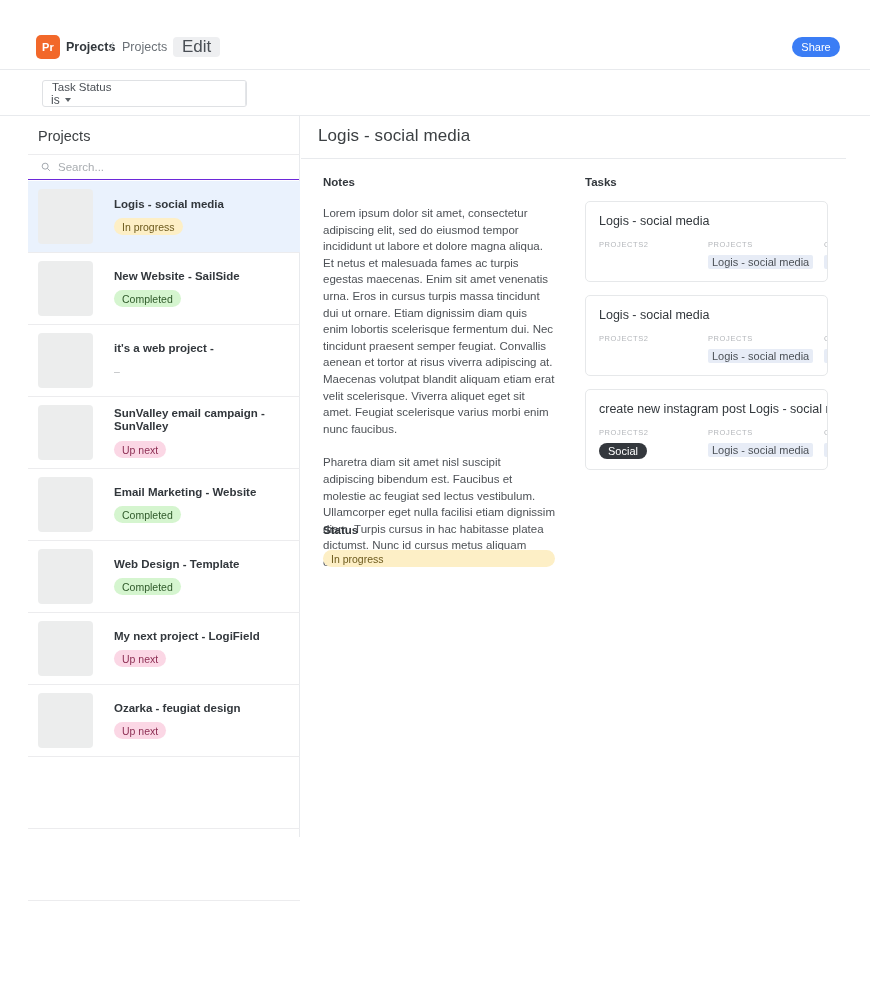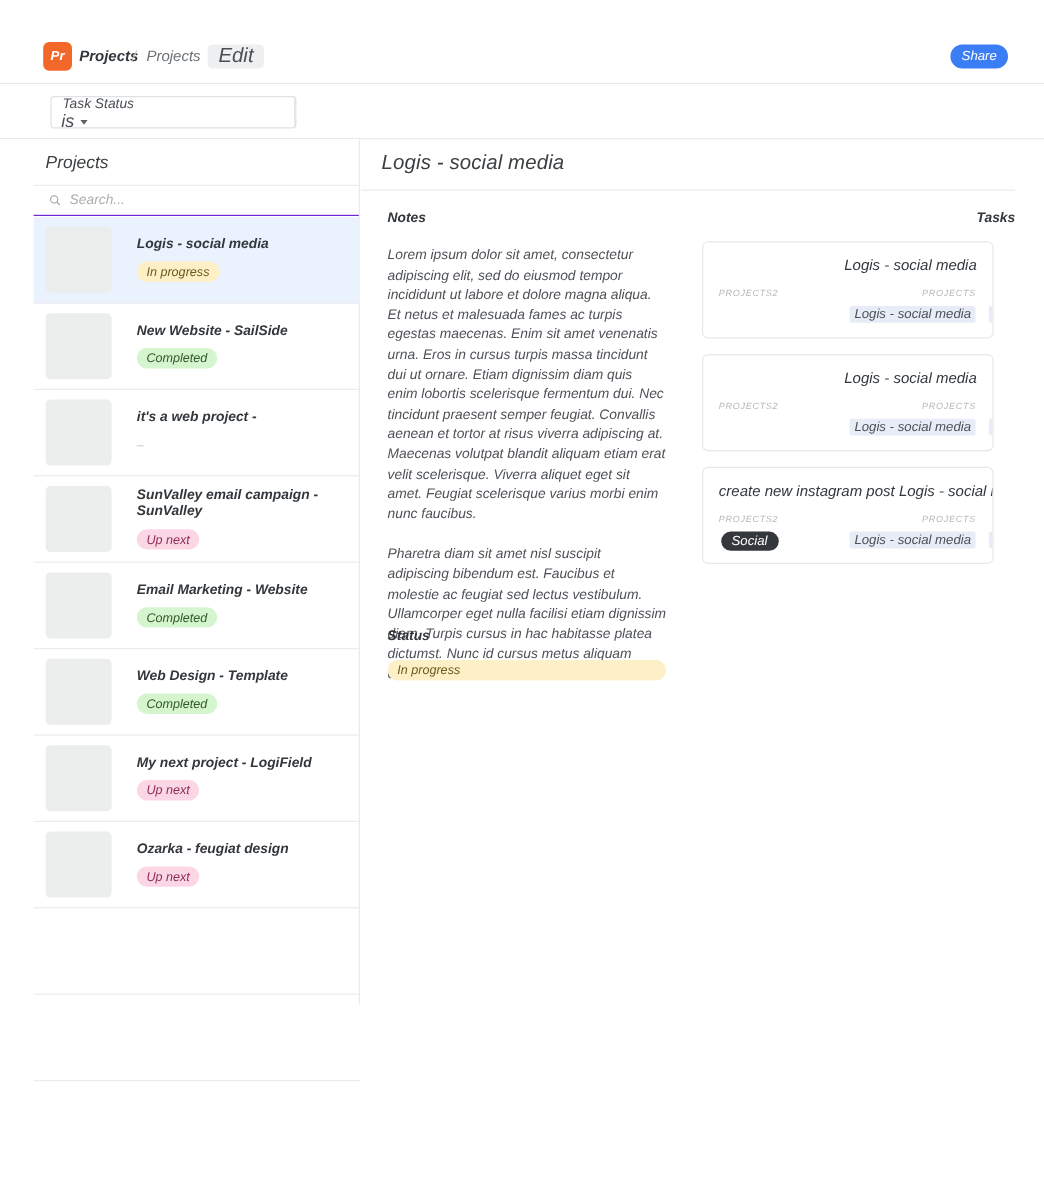--- a/index.html
+++ b/index.html
@@ -12,21 +12,20 @@
     background: #ffffff;
     font-family: "Liberation Sans", sans-serif;
     color: #3c4043;
     -webkit-font-smoothing: antialiased;
     overflow: hidden;
   }
   .page {
     position: relative;
     width: 776px;
     height: 999px;
-    font-style: italic;
   }
 
   
   .topbar {
     position: absolute;
     left: 0; top: 0;
     width: 870px;
     height: 70px;
     background: #ffffff;
     border-bottom: 1px solid #e8eaed;
@@ -119,21 +118,21 @@
     font-size: 11.5px;
     color: #4a4f55;
     border-right: 1px solid #e4e6e9;
     white-space: nowrap;
   }
   .filter-op {
     display: flex;
     align-items: center;
     gap: 5px;
     padding: 0 8px;
-    font-size: 15px;
+    font-size: 12px;
     color: #4a4f55;
     border-right: 1px solid #e4e6e9;
     white-space: nowrap;
   }
   .filter-value {
     position: relative;
     display: flex;
     align-items: flex-start;
     width: 185px;
     padding: 0 9px;
@@ -298,21 +297,20 @@
     left: 323px; top: 524px;
     width: 232px;
   }
   .status-col .badge { margin-top: 14px; }
 
   
   .tasks-col {
     position: absolute;
     left: 585px; top: 176px;
     width: 261px;
-    text-align: right;
   }
   .card {
     margin-top: 13px;
     width: 243px;
     border: 1px solid #e6e8ea;
     border-radius: 5px;
     background: #ffffff;
     box-sizing: border-box;
     padding: 12px 13px 11px 13px;
     overflow: hidden;

